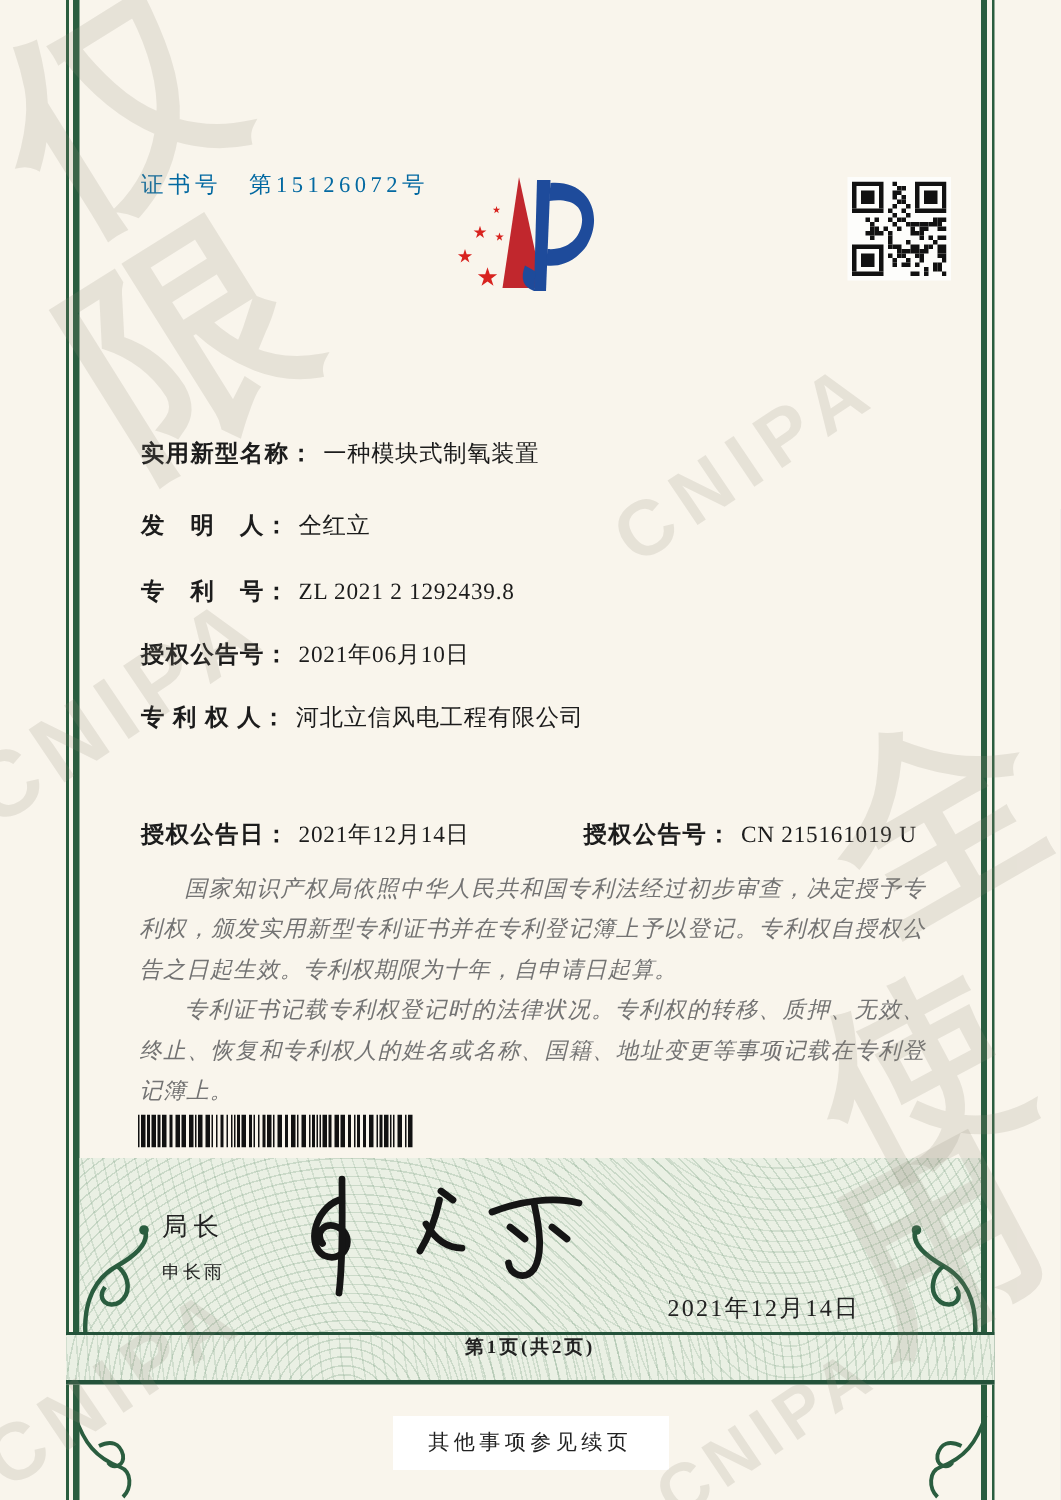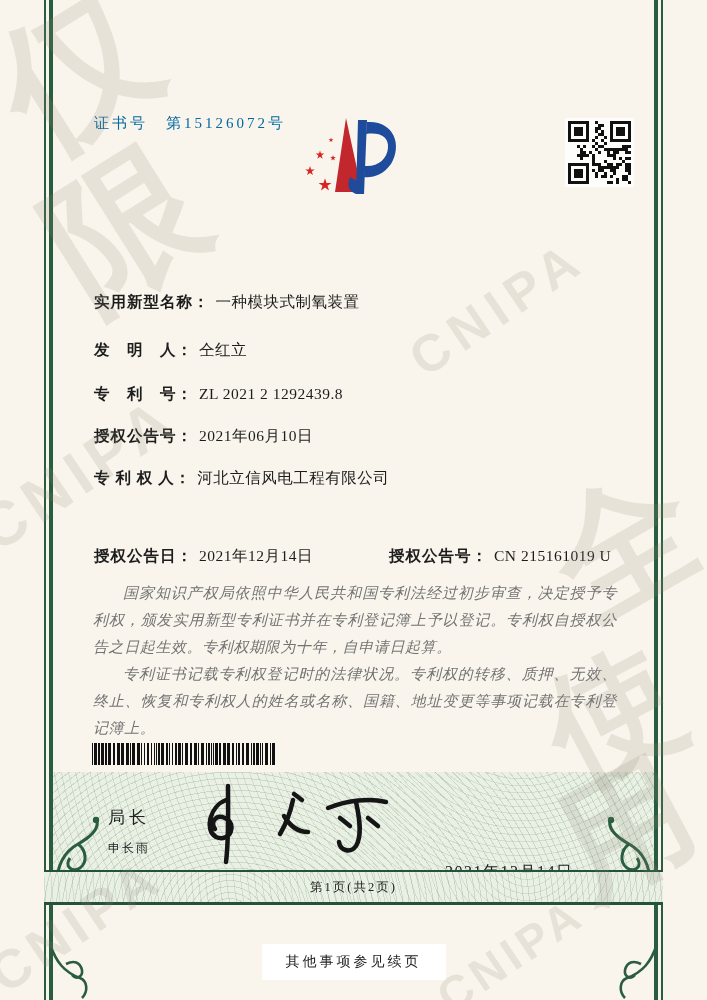--- a/index.html
+++ b/index.html
@@ -50,24 +50,24 @@
       repeating-radial-gradient(circle at 30% 170%, rgba(120,158,128,.28) 0 1px, transparent 1px 6px),
       repeating-radial-gradient(circle at 78% -70%, rgba(120,158,128,.22) 0 1px, transparent 1px 7px),
       #eaf0e4;
   }
   .sig-area{position:absolute;left:53px;right:53px;top:772px;height:131px;}
   .commissioner-title{position:absolute;left:55px;top:34px;font-size:17px;letter-spacing:4px;color:#222;text-align:right;}
   .commissioner-name{position:absolute;left:55px;top:68px;font-size:12px;letter-spacing:2px;color:#222;}
   .signature{position:absolute;left:137px;top:8px;width:220px;height:88px;}
   .grant-date-bottom{position:absolute;left:392px;top:90px;font-size:16px;letter-spacing:1.5px;color:#222;}
   
-  .page-band{position:absolute;left:44px;right:44px;top:870px;height:35px;box-sizing:border-box;
+  .page-band{position:absolute;left:44px;right:44px;top:888px;height:35px;box-sizing:border-box;
     border-top:2px solid #24523a;border-bottom:3px solid #24523a;
-    display:flex;align-items:center;justify-content:center;
-    font-size:12.5px;letter-spacing:2px;color:#222;}
+    display:flex;align-items:flex-start;justify-content:center;
+    font-size:12.5px;letter-spacing:2px;color:#222;font-weight:bold;}
   .note-box{position:absolute;left:50%;top:944px;transform:translateX(-50%);
     background:#ffffff;padding:9px 24px;font-size:14px;letter-spacing:3px;color:#222;}
   
   .orn{position:absolute;width:56px;height:86px;}
   .orn-bl{left:50px;top:816px;}
   .orn-br{right:50px;top:816px;transform:scaleX(-1);}
   .orn-fl{left:46px;top:942px;width:44px;height:58px;}
   .orn-fr{right:46px;top:942px;width:44px;height:58px;transform:scaleX(-1);}
 </style>
 </head>

